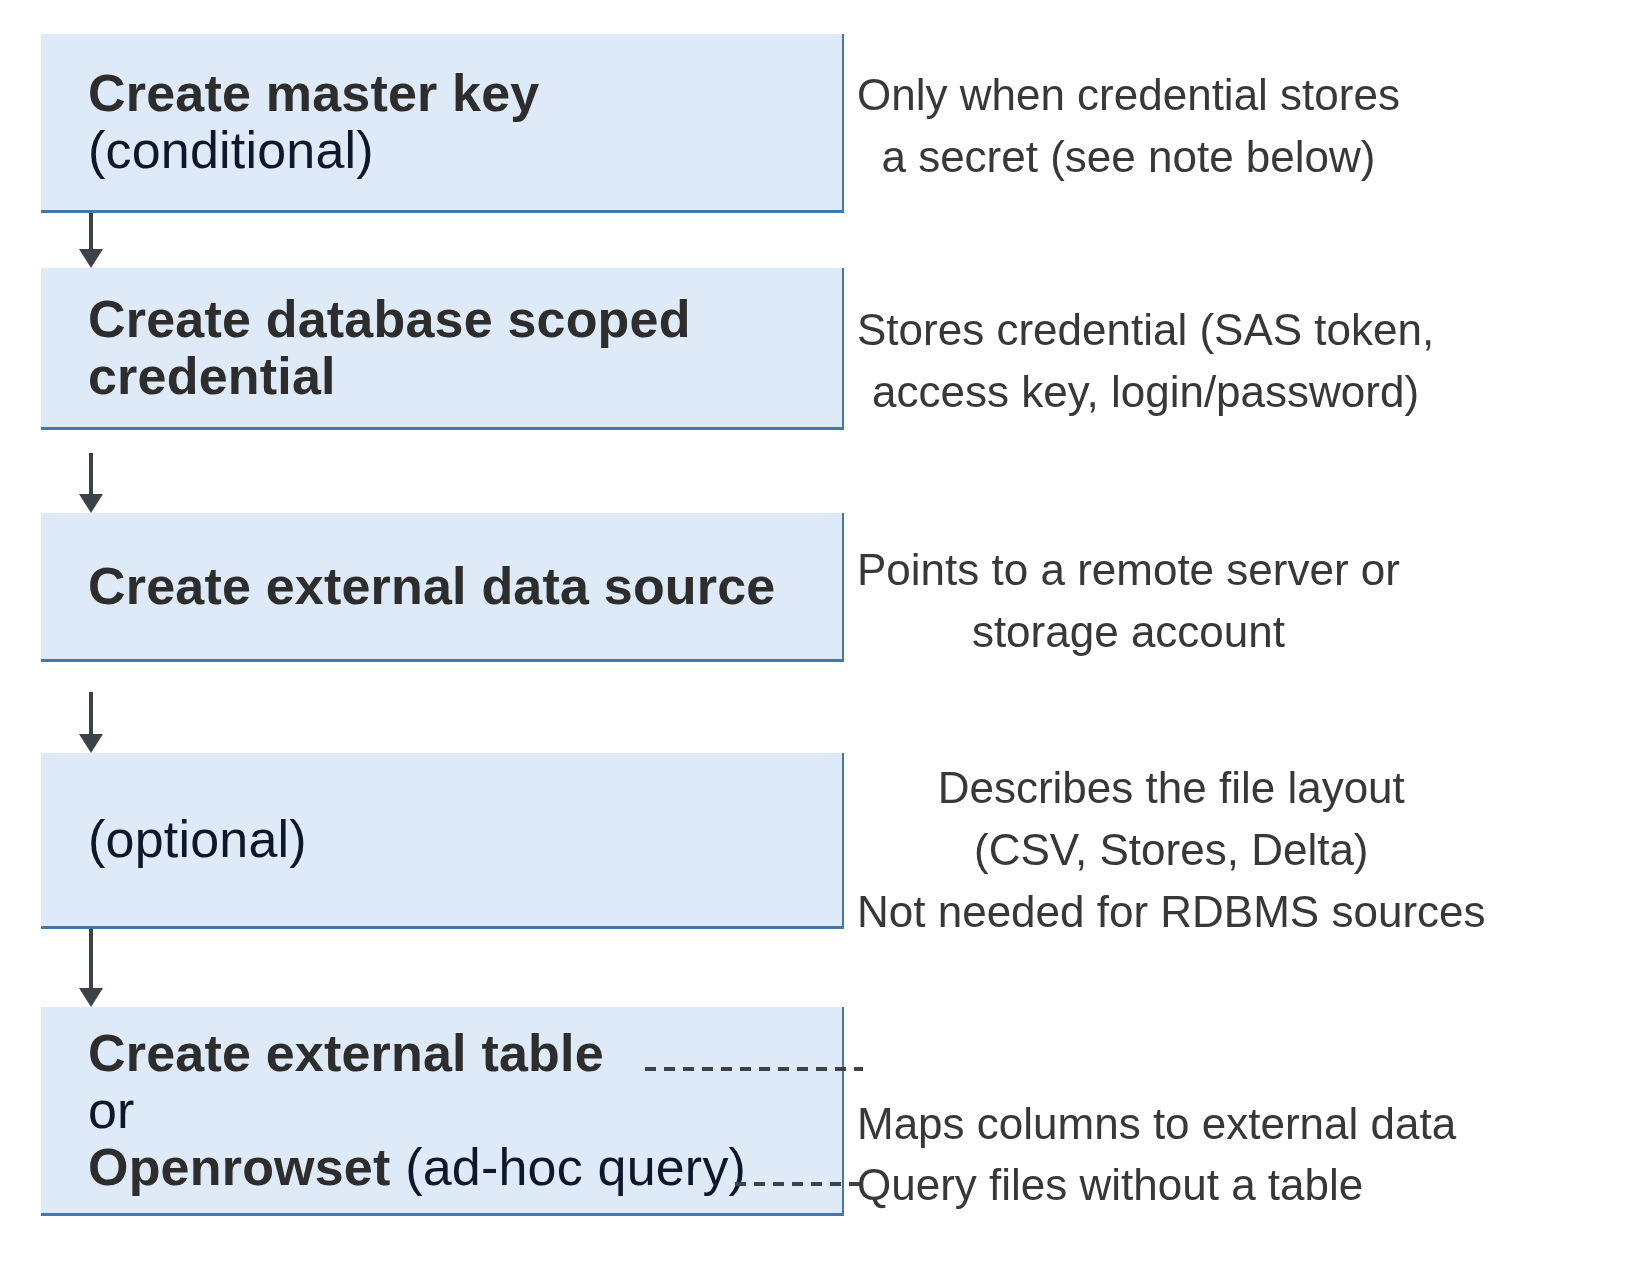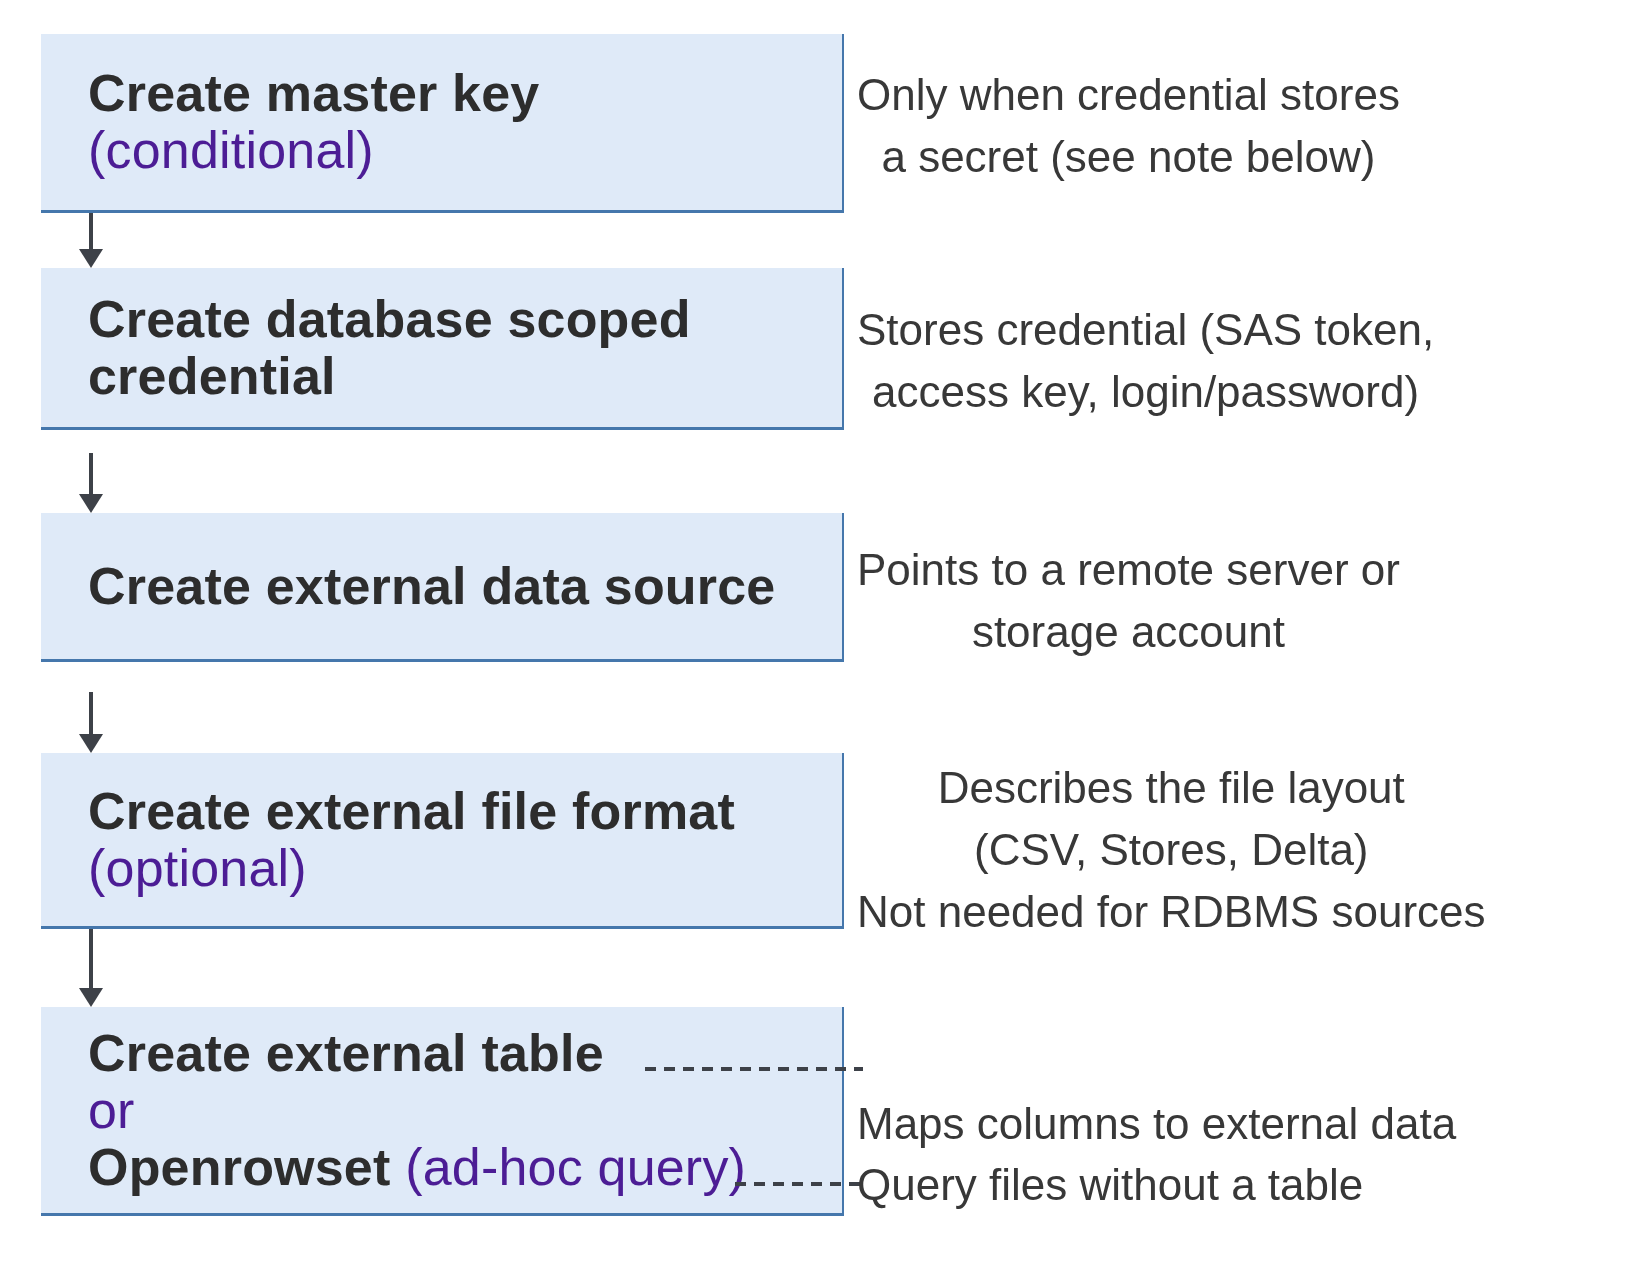--- a/index.html
+++ b/index.html
@@ -33,21 +33,21 @@
     font-size: 52px;
     line-height: 57px;
     letter-spacing: 0.2px;
   }
   .t-bold {
     font-weight: 700;
     color: var(--title-text, #2d2d2d);
   }
   .t-reg {
     font-weight: 400;
-    color: #4c1d95;
+    color: #0f172a;
   }
   
   .arrow {
     position: absolute;
     left: 79px;
     width: 24px;
     display: flex;
     flex-direction: column;
     align-items: center;
   }
@@ -126,21 +126,20 @@
     <div class="nline">Points to a remote server or</div>
     <div class="nline">storage account</div>
   </div>
 
   <div class="arrow" style="top:692px;height:61px;">
     <div class="arrow-stem"></div>
     <div class="arrow-head"></div>
   </div>
 
   <div class="box" style="top:753px;height:176px;">
-    <div class="line t-bold">Create external file format</div>
     <div class="line t-reg">(optional)</div>
   </div>
   <div class="note" style="top:757px;">
     <div class="nline">Describes the file layout</div>
     <div class="nline">(CSV, Stores, Delta)</div>
     <div class="nline">Not needed for RDBMS sources</div>
   </div>
 
   <div class="arrow" style="top:929px;height:78px;">
     <div class="arrow-stem"></div>

